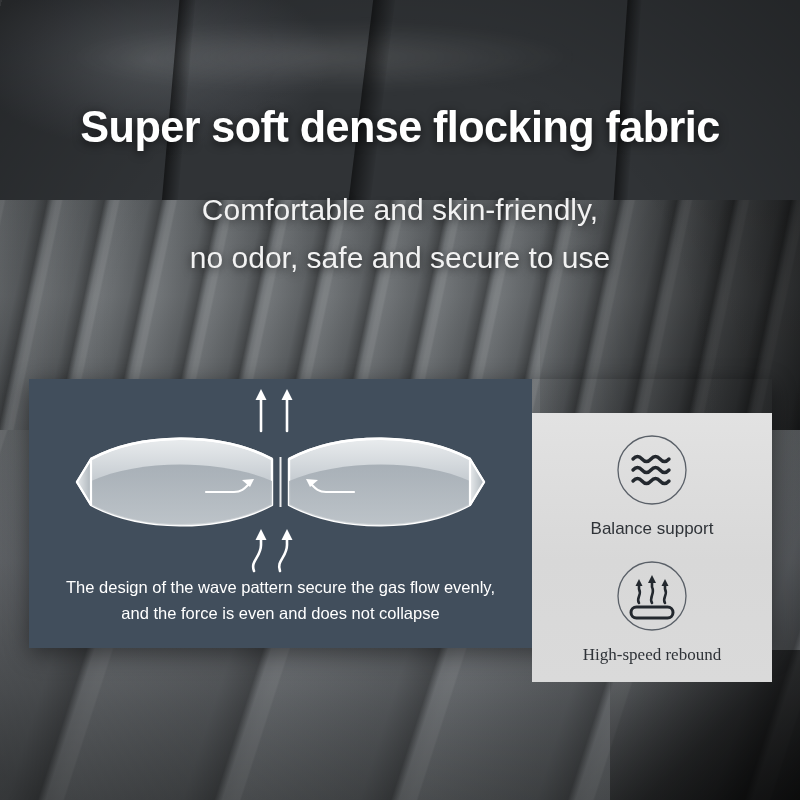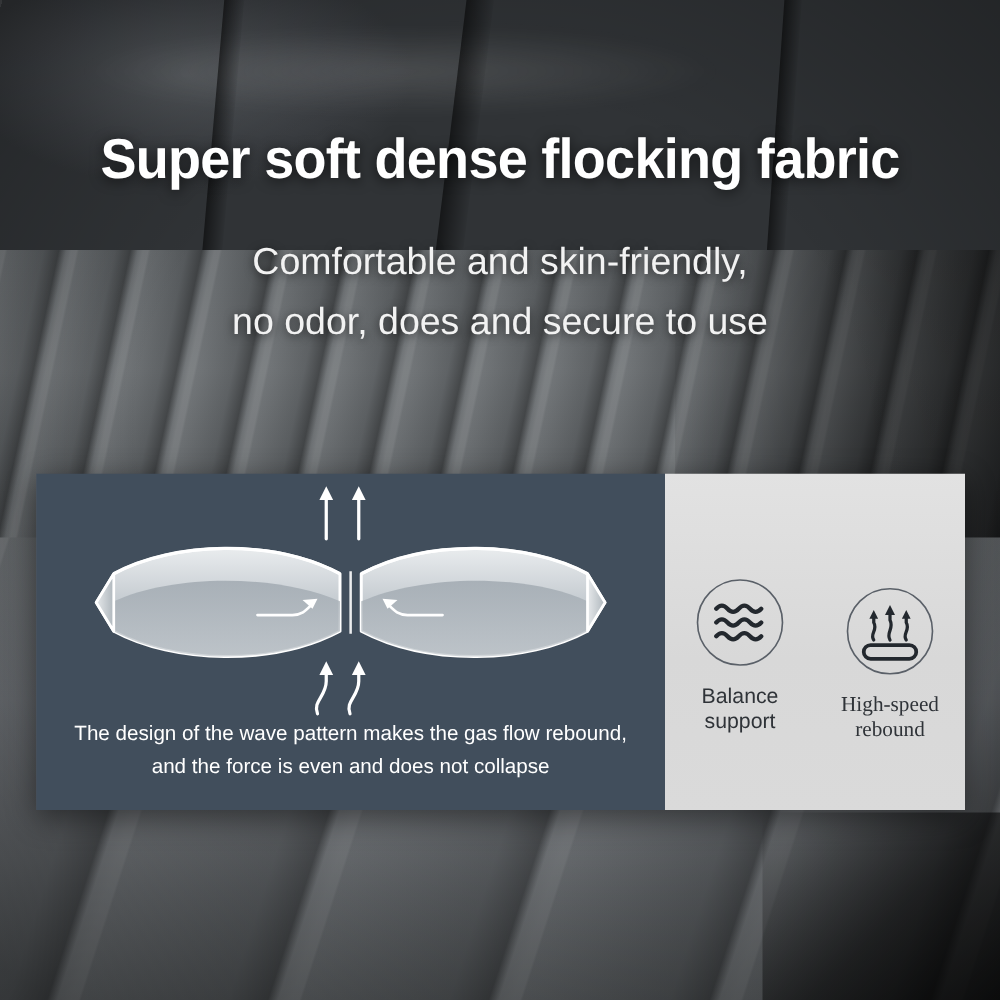--- a/index.html
+++ b/index.html
@@ -99,23 +99,24 @@
   }
   .panel-left{
     width:503px; height:100%;
     background:#414e5c;
     position:relative;
   }
   .panel-right{
     width:240px; height:100%;
     background:linear-gradient(180deg,#e2e2e2 0%,#d8d8d8 55%,#dadada 100%);
     position:relative;
-    display:flex; 
+    display:flex; flex-direction:column;
     align-items:center; justify-content:flex-start;
     padding-top:14px;
+    margin-top:34px;
   }
 
   
   .diagram{ position:absolute; left:0; top:8px; width:503px; height:190px; }
   .caption{
     position:absolute; left:0; bottom:22px; width:503px;
     text-align:center; color:#fff;
     font-size:16.5px; line-height:26px; padding:0 22px;
   }
 
@@ -147,21 +148,21 @@
     
     
   </div>
   <div class="dark-corner"></div>
   <div class="vignette"></div>
 </div>
 
 <div class="headline">Super soft dense flocking fabric</div>
 <div class="subtitle">
   <div>Comfortable and skin-friendly,</div>
-  <div>no odor, does and secure to use</div>
+  <div>no odor, safe and secure to use</div>
 </div>
 
 <div class="panel">
 
   <div class="panel-left">
 
     <svg class="diagram" viewBox="0 0 503 190">
       <defs>
         <linearGradient id="chamberTop" x1="0" y1="0" x2="0" y2="1">
           <stop offset="0%" stop-color="#e9ecee"></stop>
@@ -209,21 +210,21 @@
       </g>
 
       <g stroke="#ffffff" stroke-width="2.6" fill="none" stroke-linecap="round">
         <path d="M225,184 C221,174 232,170 232,158 L232,148"></path>
         <polygon points="232,142 226.5,153 237.5,153" fill="#ffffff" stroke="none"></polygon>
         <path d="M251,184 C247,174 258,170 258,158 L258,148"></path>
         <polygon points="258,142 252.5,153 263.5,153" fill="#ffffff" stroke="none"></polygon>
       </g>
     </svg>
 
-    <div class="caption">The design of the wave pattern makes the gas flow rebound, and the force is even and does not collapse</div>
+    <div class="caption">The design of the wave pattern secure the gas flow evenly, and the force is even and does not collapse</div>
   </div>
 
   <div class="panel-right">
 
     <div class="feature">
       <svg class="f-icon" viewBox="0 0 86 86">
         <circle cx="43" cy="43" r="34" fill="none" stroke="#5a6068" stroke-width="1.3"></circle>
         <g fill="none" stroke="#23282e" stroke-width="3.4" stroke-linecap="round">
           <path d="M24,32 q4.5,-5 9,0 t9,0 t9,0 t9,0"></path>
           <path d="M24,43 q4.5,-5 9,0 t9,0 t9,0 t9,0"></path>

